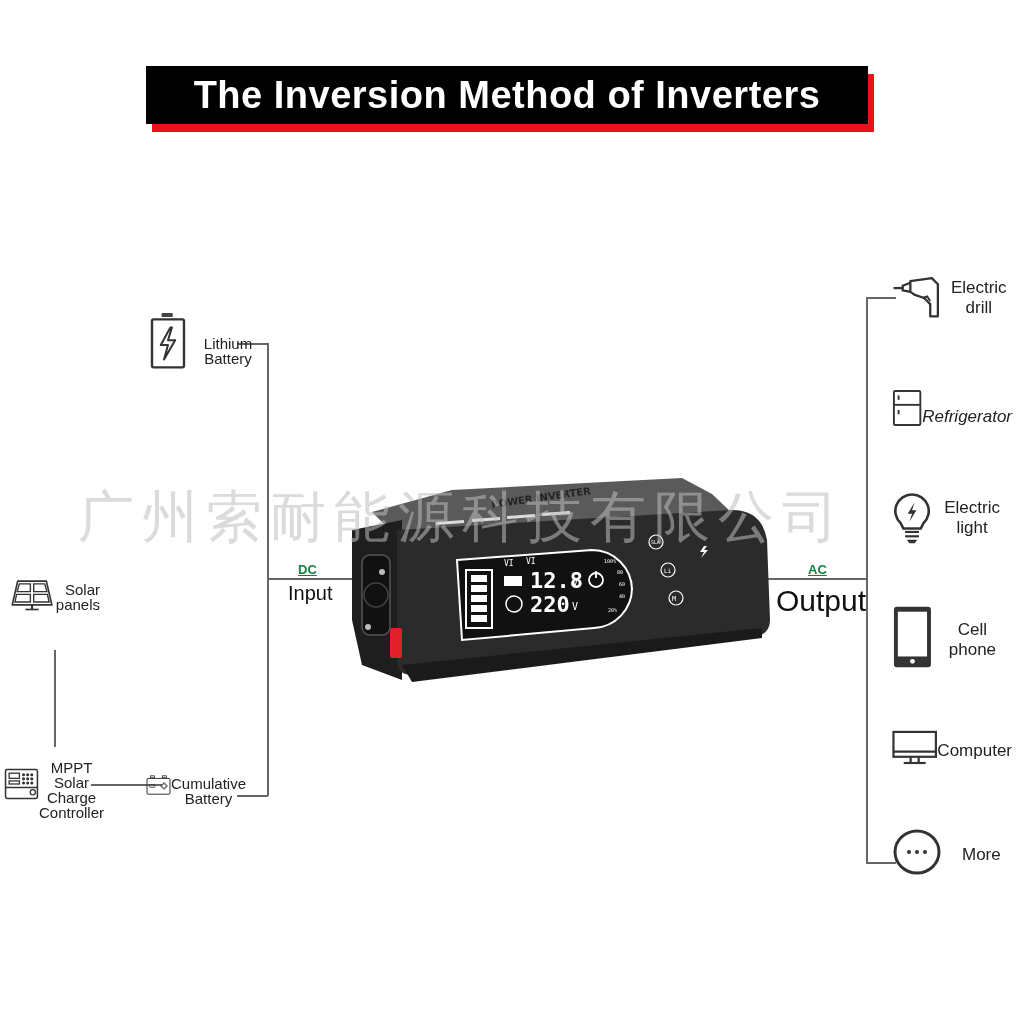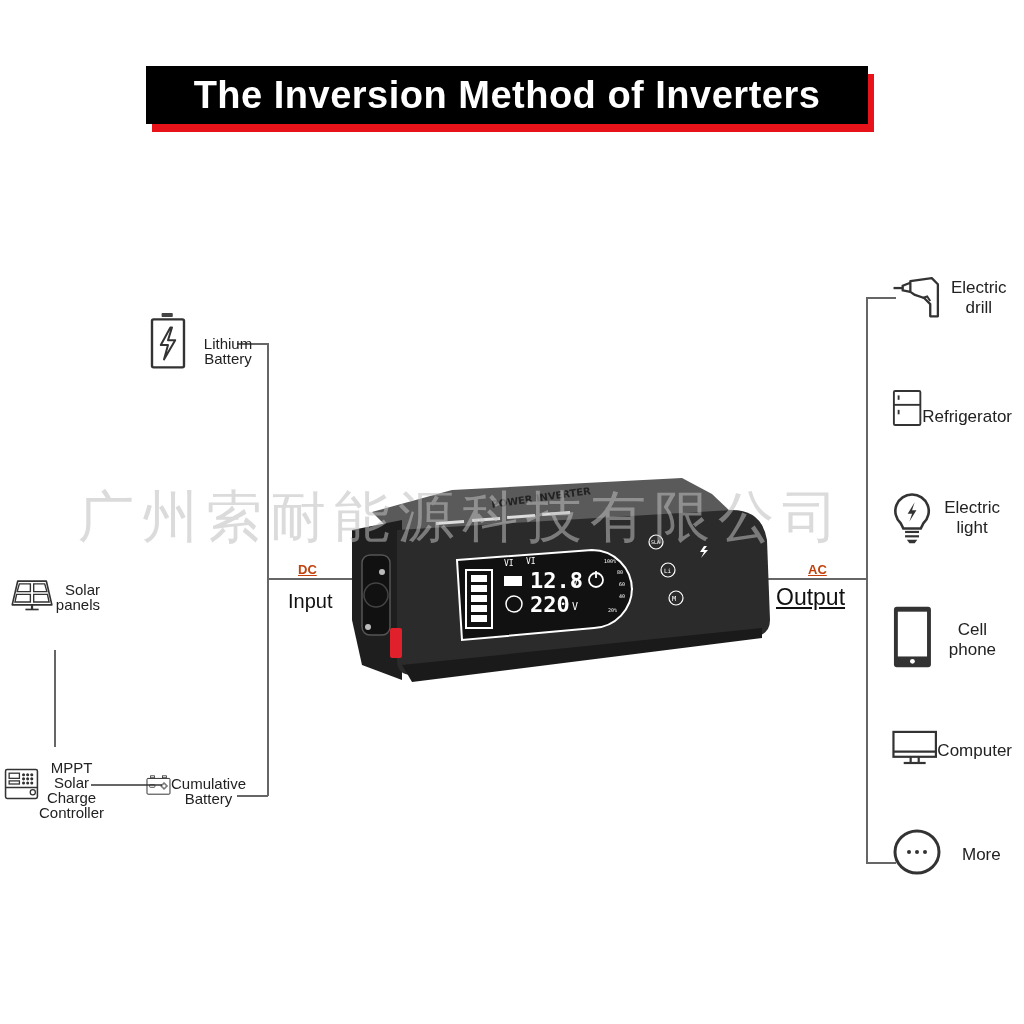--- a/index.html
+++ b/index.html
@@ -5,21 +5,21 @@
   html,body{margin:0;padding:0;}
   body{width:1024px;height:1024px;background:#ffffff;position:relative;overflow:hidden;font-family:"Liberation Sans",sans-serif;color:#222;}
   .title-wrap{position:absolute;left:146px;top:66px;width:722px;height:48px;}
   .title-shadow{position:absolute;left:6px;top:8px;width:722px;height:58px;background:#e8121a;}
   .title-box{position:absolute;left:0;top:0;width:722px;height:58px;background:#000;display:flex;align-items:center;justify-content:center;}
   .title-text{color:#fff;font-weight:bold;font-size:38px;letter-spacing:0.5px;font-family:"Liberation Sans",sans-serif;}
   .line{position:absolute;background:#666;}
   .node{position:absolute;display:flex;flex-direction:row;align-items:center;}
   .node-label{font-size:15px;color:#222;text-align:center;line-height:15px;margin-top:20px;}
   .out-label{font-size:17px;color:#222;text-align:center;}
-  .io-small{position:absolute;font-weight:bold;font-size:13px;color:#c2410c;text-decoration:underline;}
+  .io-small{position:absolute;font-weight:bold;font-size:13px;color:#15803d;text-decoration:underline;}
   .io-big{position:absolute;font-size:20px;color:#111;}
   .watermark{position:absolute;left:78px;top:480px;font-size:56px;color:rgba(190,190,190,0.55);letter-spacing:8px;font-family:"DejaVu Sans",sans-serif;white-space:nowrap;font-weight:normal;z-index:5;}
   .inverter{position:absolute;left:342px;top:470px;width:430px;height:215px;}
   .lcd-txt{fill:#fff;font-family:"DejaVu Sans Mono",monospace;}
 </style>
 </head>
 <body>
 
 <div class="title-wrap">
   <div class="title-shadow"></div>
@@ -34,23 +34,23 @@
 <div class="line" style="left:237px;top:795px;width:31px;height:1.5px;"></div>
 <div class="line" style="left:54px;top:650px;width:1.5px;height:97px;"></div>
 <div class="line" style="left:91px;top:784px;width:71px;height:1.5px;"></div>
 
 <div class="line" style="left:765px;top:578px;width:102px;height:1.5px;"></div>
 <div class="line" style="left:866px;top:297px;width:1.5px;height:566px;"></div>
 <div class="line" style="left:866px;top:297px;width:30px;height:1.5px;"></div>
 <div class="line" style="left:866px;top:862px;width:30px;height:1.5px;"></div>
 
 <div class="io-small" style="left:298px;top:562px;">DC</div>
-<div class="io-big" style="left:288px;top:582px;margin-top:8px;">Input</div>
+<div class="io-big" style="left:288px;top:582px;">Input</div>
 <div class="io-small" style="left:808px;top:562px;">AC</div>
-<div class="io-big" style="left:776px;top:584px;font-size:23px;text-decoration:underline;">Output</div>
+<div class="io-big" style="left:776px;top:584px;font-size:30px;">Output</div>
 
 <div class="node" style="left:148px;top:304px;width:120px;">
   <svg width="50" height="74" viewBox="0 0 50 74">
     <rect x="17" y="2" width="14" height="5" rx="1" fill="#444"></rect>
     <rect x="5" y="10" width="40" height="60" rx="2" fill="none" stroke="#333" stroke-width="3"></rect>
     <path d="M28 20 L16 42 L25 42 L20 60 L34 36 L25 36 L30 20 Z" fill="none" stroke="#333" stroke-width="2.5" stroke-linejoin="round"></path>
   </svg>
   <div class="node-label">Lithium Battery</div>
 </div>
 
@@ -178,21 +178,21 @@
   <div class="out-label">Electric drill</div>
 </div>
 
 <div class="node" style="left:892px;top:378px;width:120px;">
   <svg width="48" height="60" viewBox="0 0 48 60">
     <rect x="3" y="3" width="42" height="54" rx="2" fill="none" stroke="#333" stroke-width="3"></rect>
     <line x1="3" y1="25" x2="45" y2="25" stroke="#333" stroke-width="3"></line>
     <rect x="9" y="10" width="3" height="7" fill="#333"></rect>
     <rect x="9" y="33" width="3" height="7" fill="#333"></rect>
   </svg>
-  <div class="out-label" style="margin-top:17px;">Refrigerator</div>
+  <div class="out-label" style="margin-top:17px;font-style:italic;">Refrigerator</div>
 </div>
 
 <div class="node" style="left:892px;top:488px;width:120px;">
   <svg width="46" height="60" viewBox="0 0 46 60">
     <path d="M23 3 A19 19 0 0 1 36 36 L33 42 L13 42 L10 36 A19 19 0 0 1 23 3 Z" fill="none" stroke="#333" stroke-width="3"></path>
     <path d="M26 12 L18 25 L23 25 L20 34 L28 21 L23 21 Z" fill="#333"></path>
     <line x1="15" y1="46" x2="31" y2="46" stroke="#333" stroke-width="2.5"></line>
     <line x1="15" y1="51" x2="31" y2="51" stroke="#333" stroke-width="2.5"></line>
     <path d="M17 55 L29 55 L26 59 L20 59 Z" fill="#333"></path>
   </svg>

